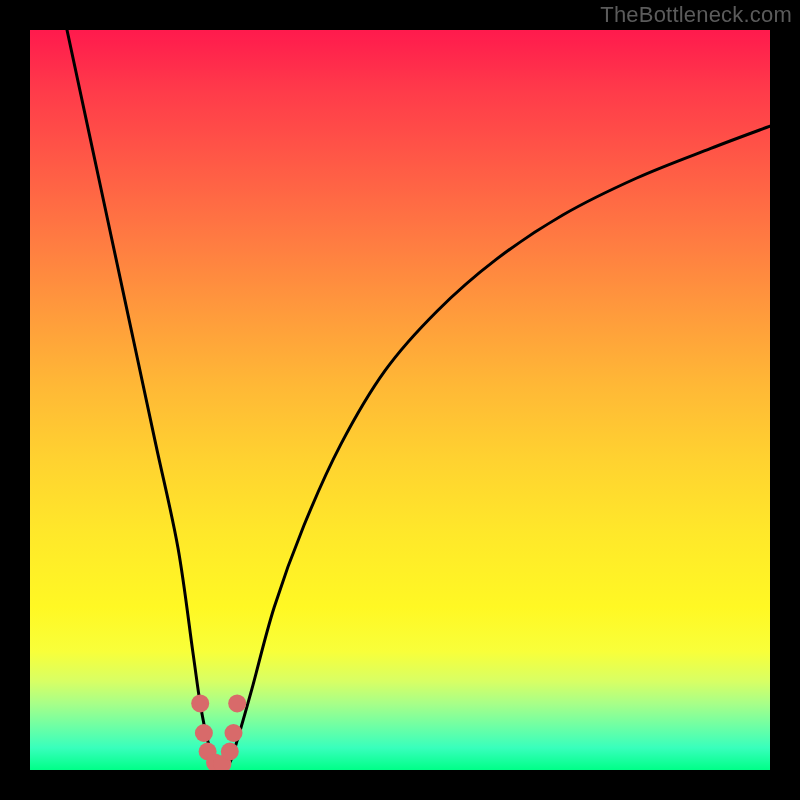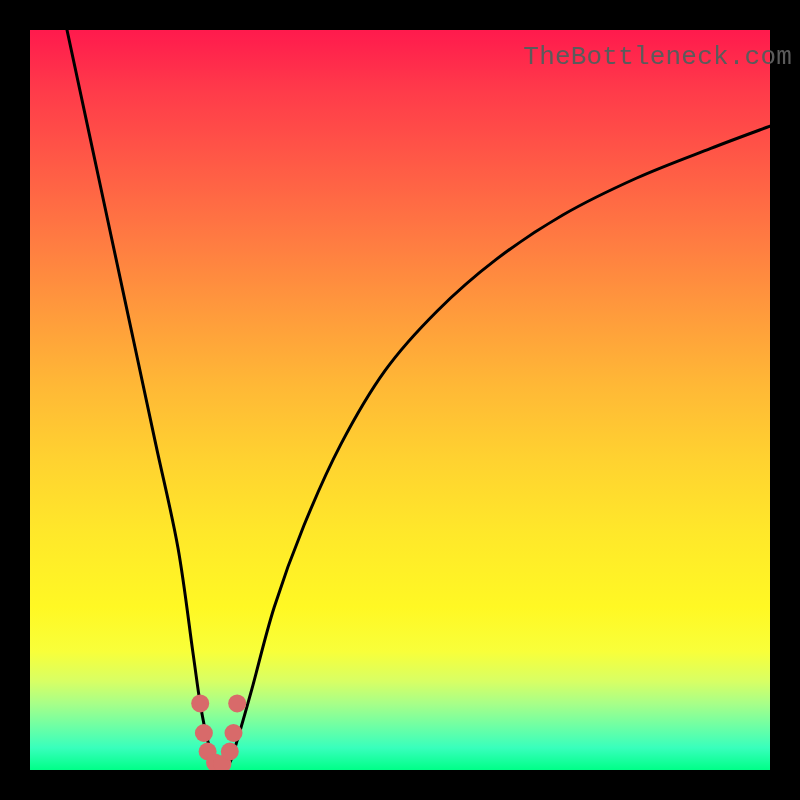--- a/index.html
+++ b/index.html
@@ -47,26 +47,25 @@
     );
   }
   .plot svg {
     position: absolute;
     left: 0; top: 0;
   }
   .watermark {
     position: absolute;
     top: 2px;
     right: 8px;
-    font-family: Liberation Mono, monospace;
-    font-size: 26px;
+    font-family: Liberation Sans, sans-serif;
+    font-size: 22px;
     color: #5b5b5b;
     letter-spacing: 0.2px;
     user-select: none;
-    margin-top: 40px;
   }
 </style>
 </head>
 <body>
 
 <div class="frame">
 
   <div class="plot">
     <div class="gradient"></div>
     <svg id="curve-svg" width="740" height="740" viewBox="0 0 740 740">

